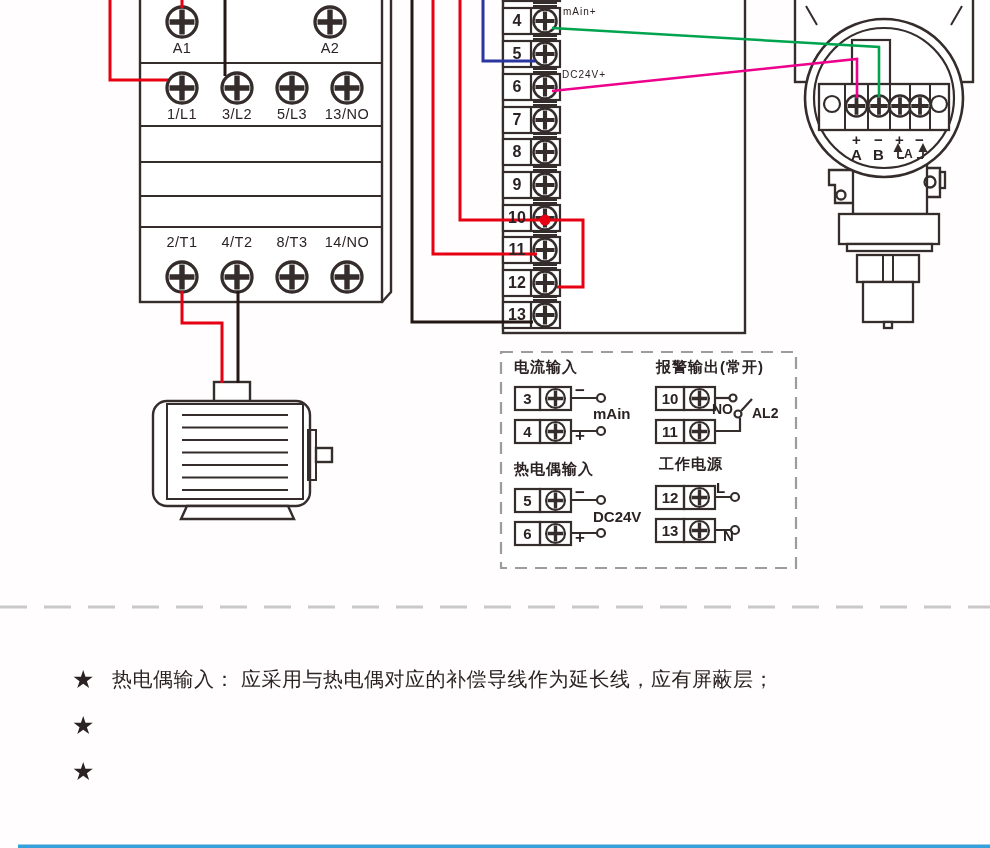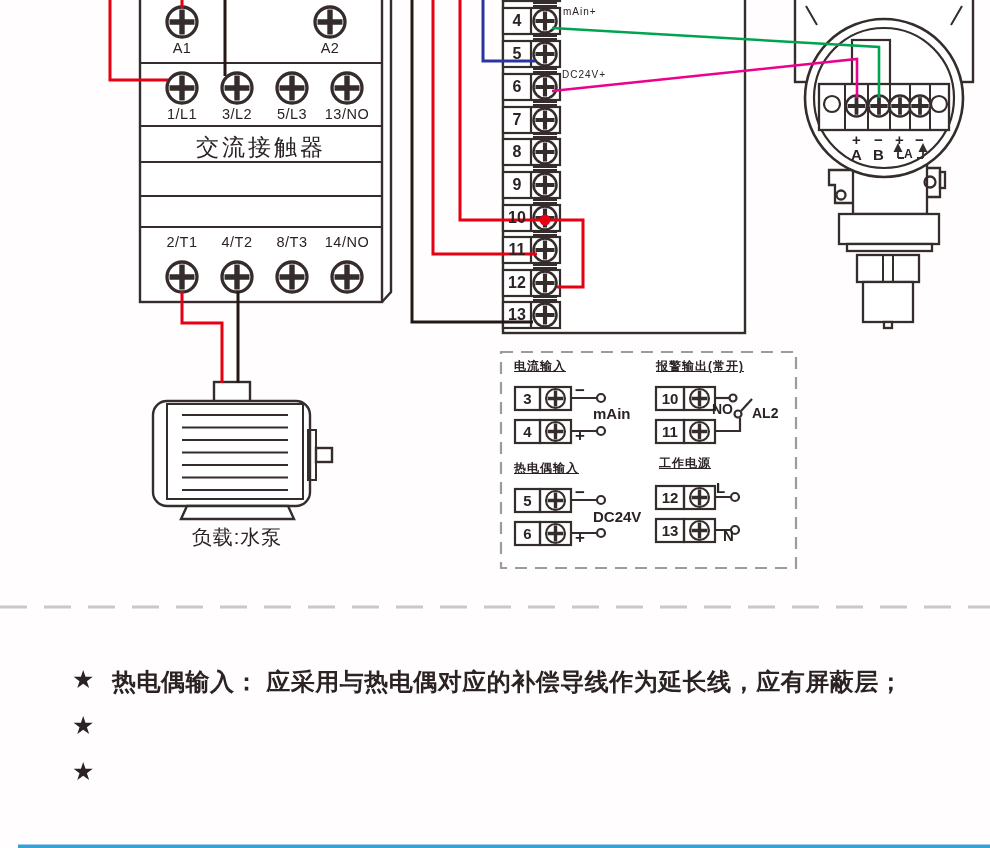--- a/index.html
+++ b/index.html
@@ -4,28 +4,28 @@
 <style>
   html,body{margin:0;padding:0;background:#fffdfd;}
   #stage{position:relative;width:990px;height:848px;overflow:hidden;background:#fffdfd;
          font-family:"Liberation Sans","DejaVu Sans",sans-serif;color:#2b2223;}
   .abs{position:absolute;}
   .ctr{text-align:center;}
   .lbl{font-size:14.5px;letter-spacing:0.5px;white-space:nowrap;}
   .num{font-size:16px;font-weight:700;}
   .tnum{font-size:15px;font-weight:700;}
   .small-b{font-size:10px;font-weight:400;letter-spacing:1px;white-space:nowrap;}
-  .gtitle{font-size:12px;font-weight:600;letter-spacing:1px;white-space:nowrap;text-decoration:underline;}
+  .gtitle{font-size:15px;font-weight:600;letter-spacing:1px;white-space:nowrap;}
   .sign{font-size:17px;font-weight:700;}
   .glabel{font-size:15px;font-weight:700;white-space:nowrap;}
   .ctitle{font-size:23px;letter-spacing:3px;white-space:nowrap;}
   .mlabel{font-size:20px;letter-spacing:1px;white-space:nowrap;}
   .note-row{position:absolute;left:0;width:990px;height:40px;}
   .note-star{position:absolute;left:72px;top:2px;font-size:25px;}
-  .note-text{position:absolute;left:112px;top:3px;font-size:24px;font-weight:700;
+  .note-text{position:absolute;left:112px;top:3px;font-size:20px;font-weight:400;
              letter-spacing:0.5px;white-space:nowrap;text-align:right;}
   .tsign{font-size:15px;font-weight:700;}
   svg{display:block;}
 </style>
 </head>
 <body>
 
 <div id="stage">
 
   <svg class="abs" style="left:0;top:0" width="990" height="848" viewBox="0 0 990 848">
@@ -209,21 +209,20 @@
 
     <rect x="18" y="844.5" width="972" height="3.5" fill="#36a0da"></rect>
   </svg>
 
   <div class="abs ctr lbl" style="left:165px;top:40px;width:34px">A1</div>
   <div class="abs ctr lbl" style="left:313px;top:40px;width:34px">A2</div>
   <div class="abs ctr lbl" style="left:155px;top:106px;width:54px">1/L1</div>
   <div class="abs ctr lbl" style="left:210px;top:106px;width:54px">3/L2</div>
   <div class="abs ctr lbl" style="left:265px;top:106px;width:54px">5/L3</div>
   <div class="abs ctr lbl" style="left:318px;top:106px;width:58px">13/NO</div>
-  <div class="abs ctr ctitle" style="left:140px;top:132px;width:242px">交流接触器</div>
   <div class="abs ctr lbl" style="left:155px;top:234px;width:54px">2/T1</div>
   <div class="abs ctr lbl" style="left:210px;top:234px;width:54px">4/T2</div>
   <div class="abs ctr lbl" style="left:265px;top:234px;width:54px">8/T3</div>
   <div class="abs ctr lbl" style="left:318px;top:234px;width:58px">14/NO</div>
 
   <div class="abs ctr num" style="left:504px;top:12px;width:26px">4</div>
   <div class="abs ctr num" style="left:504px;top:45px;width:26px">5</div>
   <div class="abs ctr num" style="left:504px;top:78px;width:26px">6</div>
   <div class="abs ctr num" style="left:504px;top:111px;width:26px">7</div>
   <div class="abs ctr num" style="left:504px;top:143px;width:26px">8</div>
@@ -237,21 +236,20 @@
   <div class="abs small-b" style="left:562px;top:69px">DC24V+</div>
 
   <div class="abs ctr tsign" style="left:848px;top:131px;width:17px">+</div>
   <div class="abs ctr tsign" style="left:870px;top:131px;width:17px">−</div>
   <div class="abs ctr tsign" style="left:891px;top:131px;width:17px">+</div>
   <div class="abs ctr tsign" style="left:911px;top:131px;width:17px">−</div>
   <div class="abs ctr tsign" style="left:848px;top:146px;width:17px">A</div>
   <div class="abs ctr tsign" style="left:870px;top:146px;width:17px">B</div>
   <div class="abs" style="left:904px;top:147px;font-size:12px;font-weight:700">A</div>
 
-  <div class="abs ctr mlabel" style="left:157px;top:524px;width:160px">负载:水泵</div>
 
   <div class="abs gtitle" style="left:514px;top:358px">电流输入</div>
   <div class="abs ctr tnum" style="left:516px;top:390px;width:23px">3</div>
   <div class="abs ctr tnum" style="left:516px;top:423px;width:23px">4</div>
   <div class="abs sign" style="left:575px;top:381px">−</div>
   <div class="abs sign" style="left:575px;top:426px">+</div>
   <div class="abs glabel" style="left:593px;top:405px">mAin</div>
 
   <div class="abs gtitle" style="left:656px;top:358px">报警输出(常开)</div>
   <div class="abs ctr tnum" style="left:657px;top:390px;width:26px">10</div>

